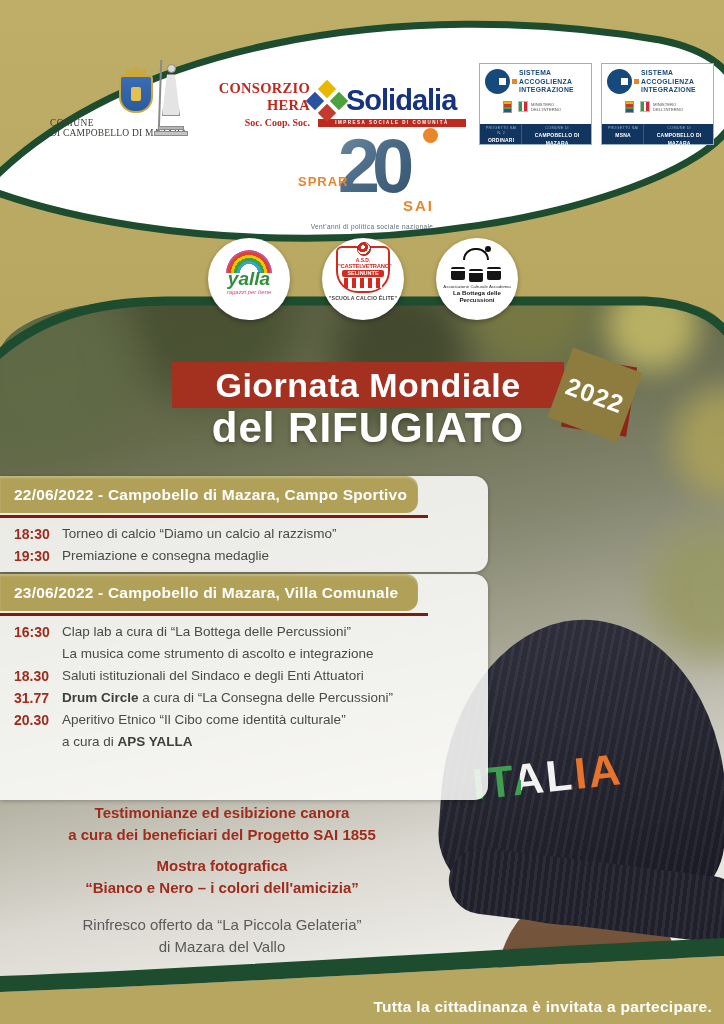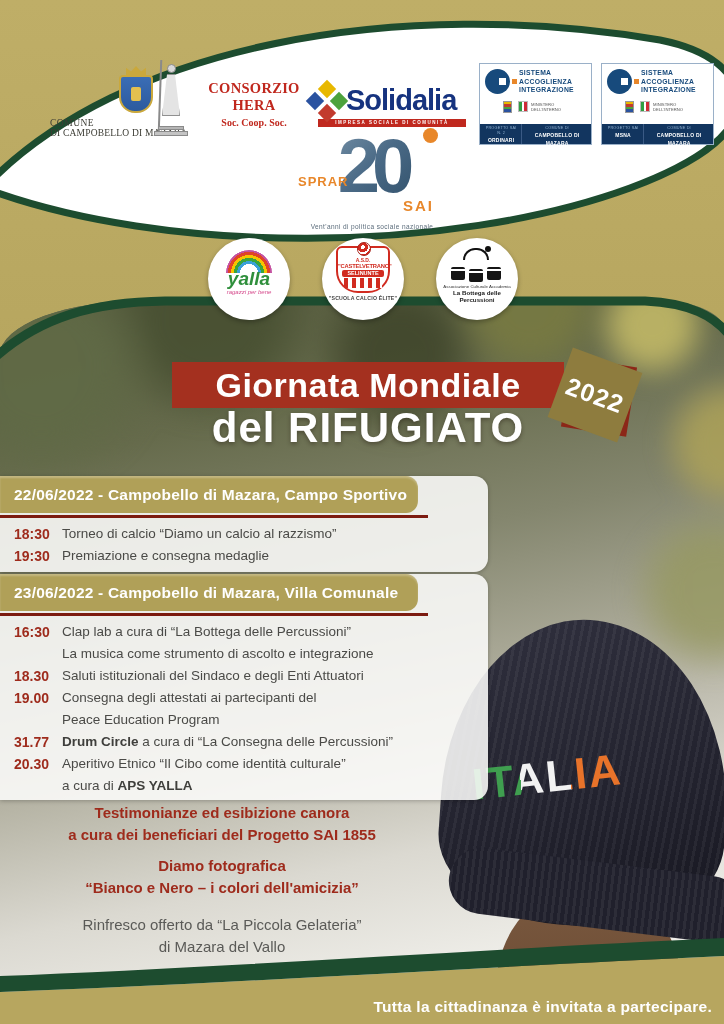--- a/index.html
+++ b/index.html
@@ -107,21 +107,21 @@
 
   .hera{position:absolute;left:150px;top:58px;width:160px;}
   .statue{position:relative;width:42px;height:80px;float:left;}
   .staff{position:absolute;left:9px;top:2px;width:2px;height:72px;background:#8a8a8a;transform:rotate(2deg);}
   .shead{position:absolute;left:17px;top:6px;width:9px;height:9px;border-radius:50%;
         background:#d9d9d9;border:1px solid #888;}
   .sbody{position:absolute;left:12px;top:16px;width:18px;height:42px;background:#e4e4e4;
         border:1px solid #909090;clip-path:polygon(28% 0,72% 0,100% 100%,0 100%);}
   .sbase{position:absolute;left:8px;bottom:8px;width:26px;height:4px;background:#b5b5b5;border:1px solid #8a8a8a;}
   .sbase2{position:absolute;left:4px;bottom:2px;width:34px;height:5px;background:#c4c4c4;border:1px solid #8a8a8a;}
-  .hera-text{margin-left:48px;padding-top:22px;text-align:center;font-family:"Liberation Serif",serif;}
+  .hera-text{margin-left:48px;padding-top:22px;text-align:right;font-family:"Liberation Serif",serif;}
   .hera-text .n{color:#c0281e;font-size:14.5px;font-weight:bold;letter-spacing:.3px;}
   .hera-text .s{color:#c0281e;font-size:10px;font-weight:bold;margin-top:3px;}
 
   .solidalia{position:absolute;left:312px;top:84px;width:160px;}
   .sol-row{display:flex;align-items:center;}
   .sol-icon{position:relative;width:30px;height:30px;transform:rotate(45deg);margin-right:4px;flex:0 0 30px;}
   .sol-icon i{position:absolute;width:13px;height:13px;}
   .sol-icon .q1{left:0;top:0;background:#e8b800;}
   .sol-icon .q2{right:0;top:0;background:#4ca23c;}
   .sol-icon .q3{left:0;bottom:0;background:#2a52a0;}
@@ -388,47 +388,40 @@
           <span class="l">La musica come strumento di ascolto e integrazione</span>
         </span>
       </div>
       <div class="row">
         <span class="time">18.30</span>
         <span class="txt">
             <span class="l">Saluti istituzionali del Sindaco e degli Enti Attuatori</span>
           </span>
       </div>
       <div class="row">
-        <span class="time">19.00</span>
-        <span class="txt">
-          <span class="l">Consegna degli attestati ai partecipanti del</span>
-          <span class="l">Peace Education Program</span>
-        </span>
-      </div>
-      <div class="row">
         <span class="time">31.77</span>
         <span class="txt">
             <span class="l"><b>Drum Circle</b><span> a cura di “La Consegna delle Percussioni”</span></span>
           </span>
       </div>
       <div class="row">
         <span class="time">20.30</span>
         <span class="txt">
           <span class="l">Aperitivo Etnico “Il Cibo come identità culturale”</span>
           <span class="l"><span>a cura di </span><b>APS YALLA</b></span>
         </span>
       </div>
     </div>
   </div>
 
   <div class="closing">
     <div class="red">Testimonianze ed esibizione canora</div>
     <div class="red">a cura dei beneficiari del Progetto SAI 1855</div>
     <div class="gap-s"></div>
-    <div class="red">Diamo fotografica</div>
+    <div class="red">Mostra fotografica</div>
     <div class="red">“Bianco e Nero – i colori dell'amicizia”</div>
     <div class="gap-m"></div>
     <div class="gray">Rinfresco offerto da “La Piccola Gelateria”</div>
     <div class="gray">di Mazara del Vallo</div>
   </div>
 
   <svg class="bottom-svg" width="724" height="120" viewBox="0 0 724 120">
     <path d="M0 88 C 220 80, 500 62, 724 52 L 724 120 L 0 120 Z" fill="#b7a65f"></path>
     <path d="M0 72 C 220 64, 500 44, 724 34 L 724 52 C 500 62, 220 80, 0 88 Z" fill="#1d4c2f"></path>
   </svg>

